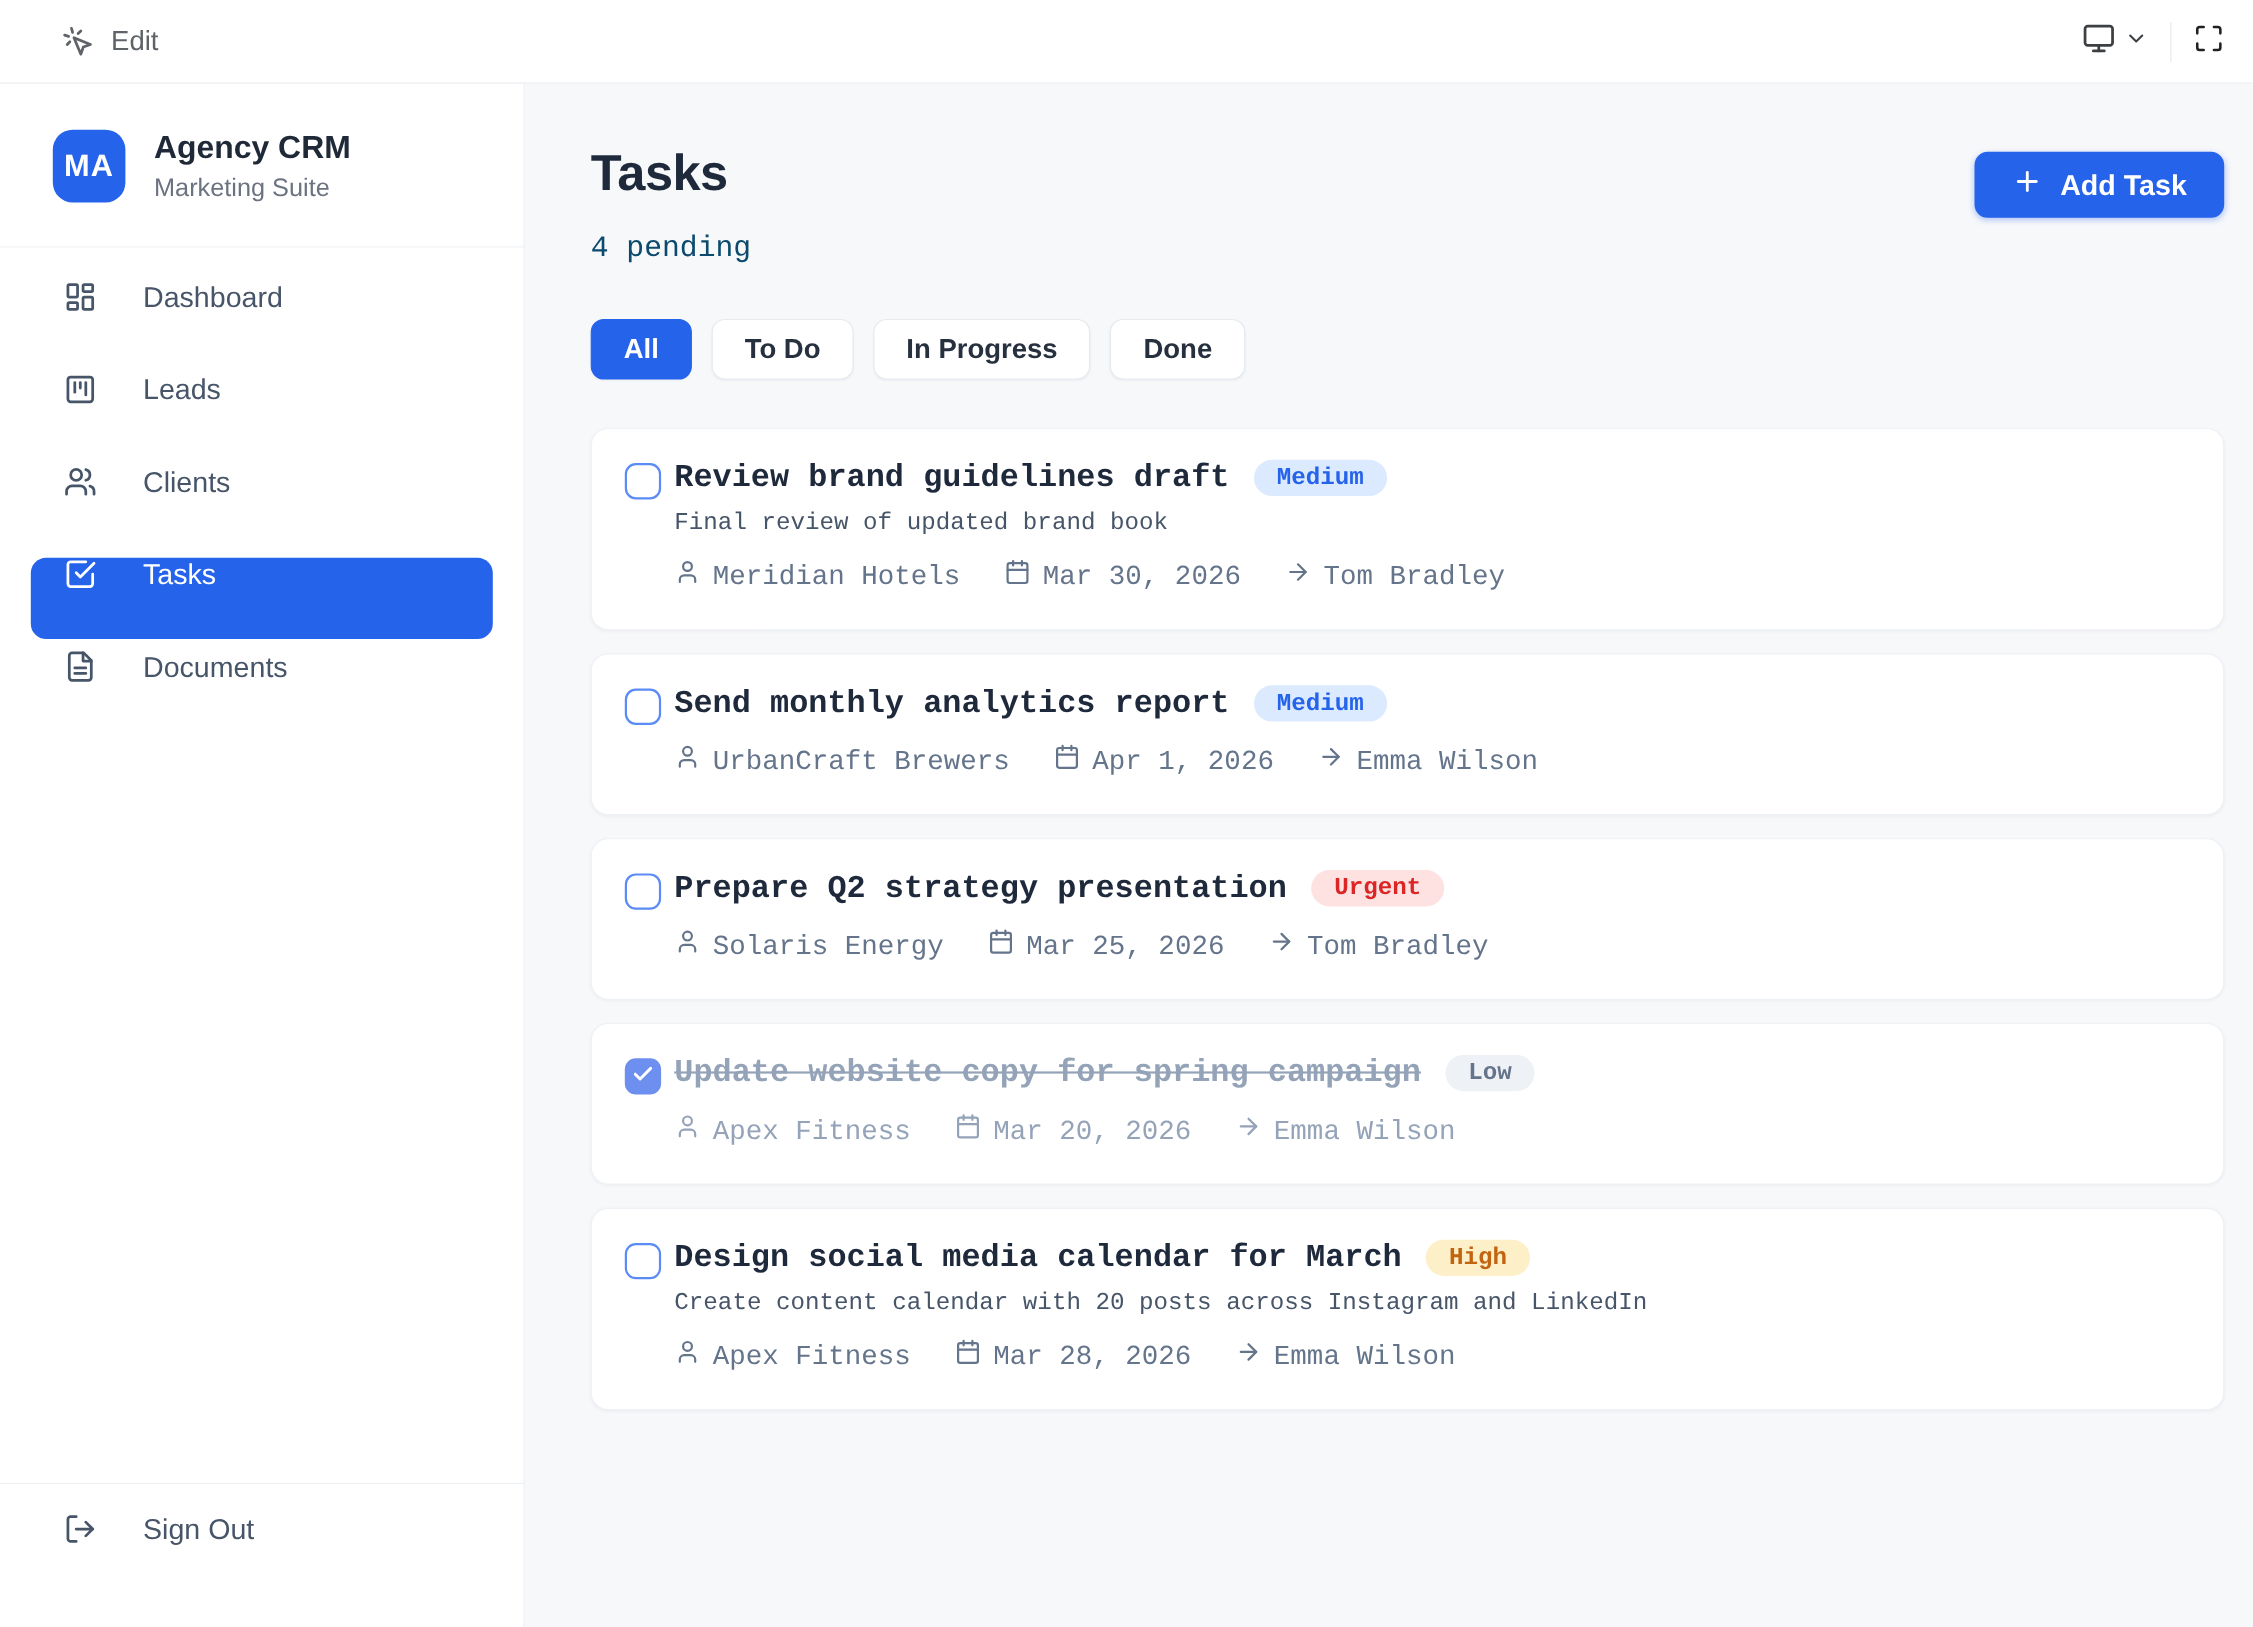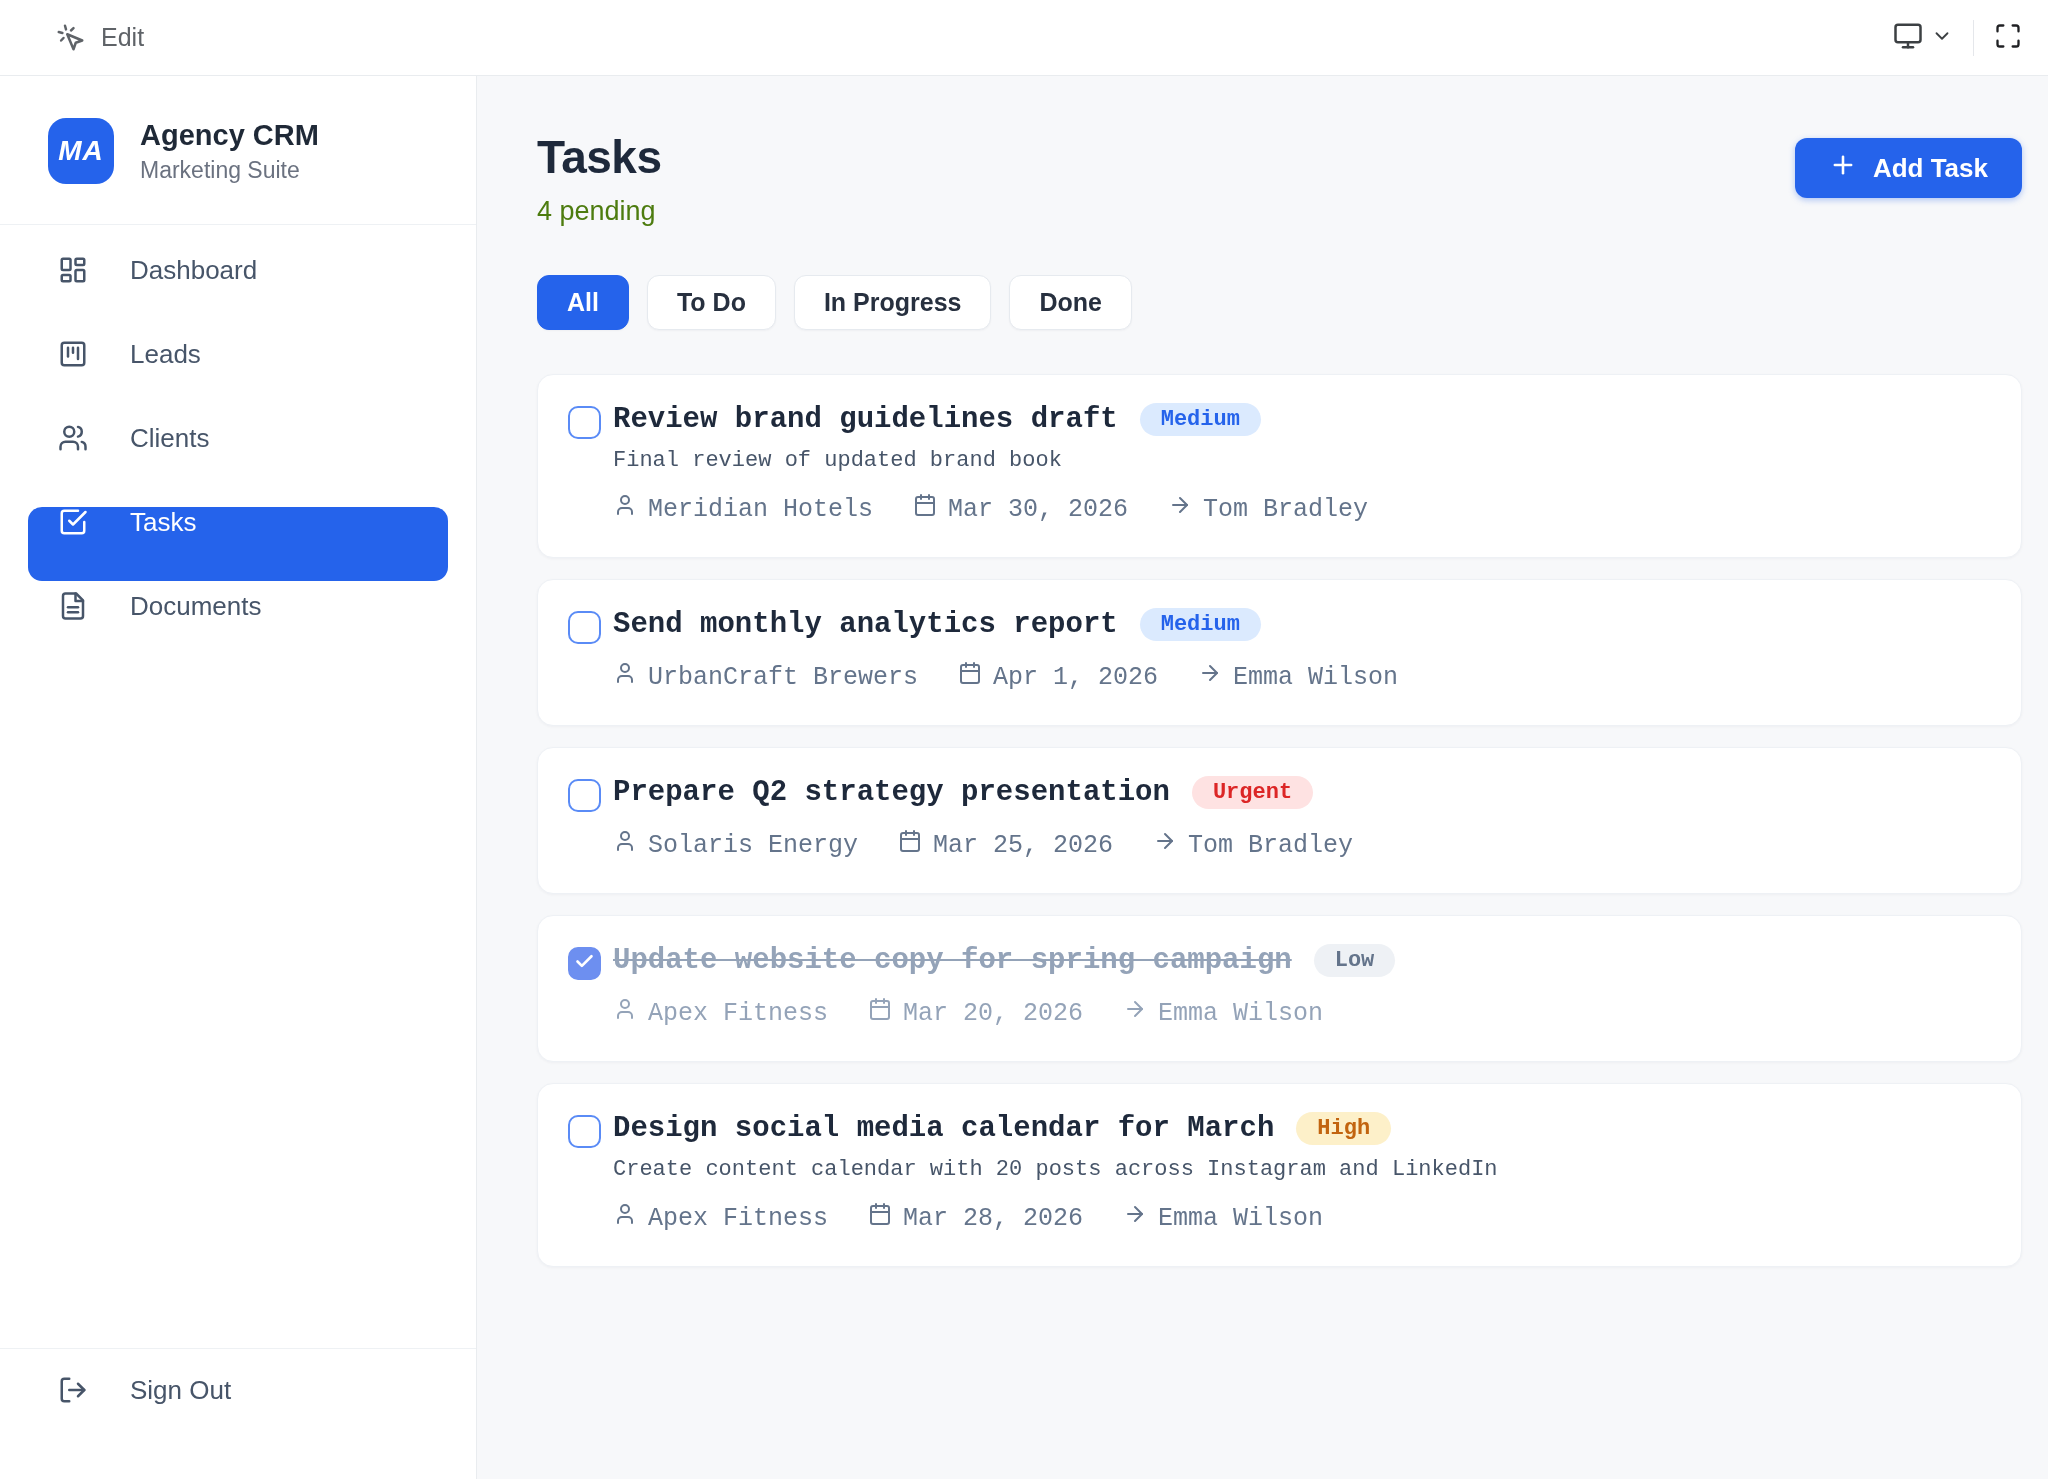--- a/index.html
+++ b/index.html
@@ -23,39 +23,39 @@
   
   .shell { display:flex; height:1403px; }
 
   
   .sidebar { width:477px; background:#ffffff; border-right:1px solid #e9ecef;
     display:flex; flex-direction:column; }
   .brand { display:flex; align-items:center; gap:26px; padding:42px 48px 40px 48px;
     border-bottom:1px solid #eef1f4; }
   .brand-logo { width:66px; height:66px; border-radius:18px; background:#2563eb;
     color:#ffffff; font-size:28px; font-weight:bold; display:flex;
-    align-items:center; justify-content:center; letter-spacing:1px;font-style:italic; }
+    align-items:center; justify-content:center; letter-spacing:1px; }
   .brand-name { font-size:29px; font-weight:bold; color:#1f2937; }
   .brand-sub { font-size:23px; color:#6b7280; margin-top:5px; }
 
   .nav { padding:30px 28px; display:flex; flex-direction:column; gap:10px; }
   .nav-item { height:74px; border-radius:14px; display:flex; align-items:flex-start;
     gap:42px; padding:0 30px; font-size:26px; font-weight:500; color:#475569;
     cursor:pointer; }
   .nav-item svg { flex:0 0 auto; }
   .nav-item.active { background:#2563eb; color:#ffffff; }
 
   .sidebar-spacer { flex:1; }
   .sidebar-footer { border-top:1px solid #eef1f4; padding:26px 28px 30px 28px; }
 
   
   .main { flex:1; background:#f7f8fa; padding:54px 26px 40px 60px; overflow:hidden; }
   .main-header { display:flex; justify-content:space-between; align-items:flex-start; }
   .page-title { font-size:46px; font-weight:bold; color:#1e293b; letter-spacing:-0.5px; }
-  .pending-count { font-size:27px; color:#4d7c0f; margin-top:12px; }
+  .pending-count { font-size:27px; color:#0c4a6e; margin-top:28px;font-family:Liberation Mono, monospace; }
   .add-task-btn { display:flex; align-items:center; gap:16px; height:60px;
     padding:0 34px; border-radius:12px; background:#2563eb; color:#ffffff;
     font-size:26px; font-weight:bold; border:none; cursor:pointer; margin-top:8px;
     box-shadow:0 2px 6px rgba(37,99,235,.35); font-family:inherit; }
 
   .filters { display:flex; gap:18px; margin-top:48px; }
   .filter-chip { height:55px; padding:0 29px; border-radius:12px; background:#ffffff;
     border:1px solid #e6eaef; font-size:25px; font-weight:600; color:#27303f;
     display:flex; align-items:center; cursor:pointer;
     box-shadow:0 1px 2px rgba(15,23,42,.04); }

